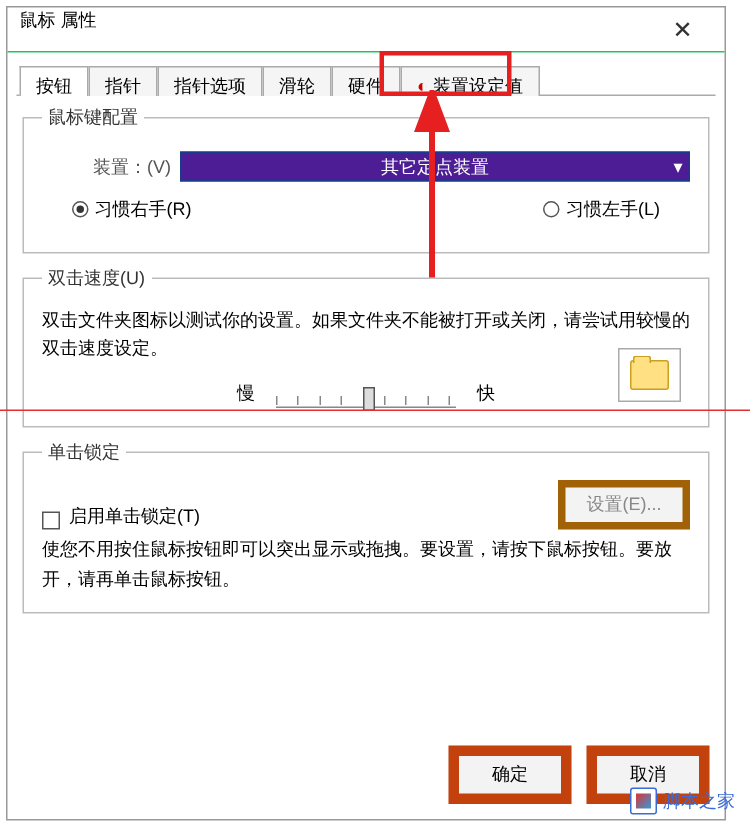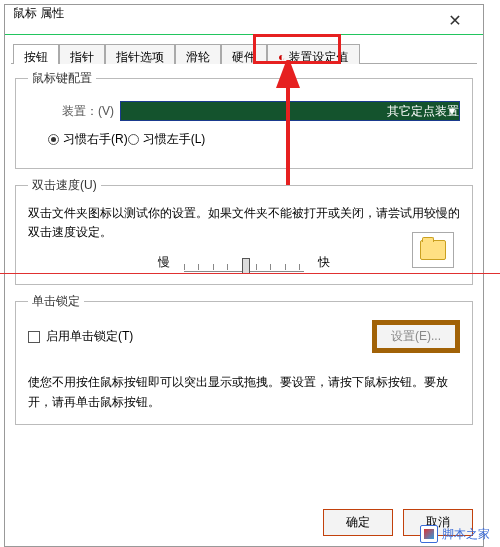--- a/index.html
+++ b/index.html
@@ -11,47 +11,47 @@
 .tabs{display:flex;height:28px;padding:8px 8px 0 8px;gap:0}
 .tab{padding:4px 10px;border:1px solid #aaa;border-bottom:none;background:#f5f5f5;position:relative;top:1px}
 .tab.active{background:#fff;z-index:2}
 .tab-highlight{position:absolute;left:253px;top:34px;width:88px;height:30px;border:3px solid #e62020;z-index:10;pointer-events:none}
 .arrow-svg{position:absolute;left:270px;top:60px;z-index:9;pointer-events:none}
 .body{flex:1;border-top:1px solid #aaa;margin:0 6px;padding:6px 4px;display:flex;flex-direction:column;gap:8px}
 fieldset{border:1px solid #bbb;padding:10px 12px 12px 12px;position:relative}
 legend{padding:0 4px;color:#333}
 .device-row{display:flex;align-items:center;gap:6px;margin:4px 0 10px 34px}
 .device-row label{color:#555}
-.device-select{flex:1;background:#14532d;color:#fff;border:1px solid #1a3a8e;height:20px;text-align:right;line-height:18px;position:relative}
+.device-select{flex:1;background:#4c1d95;color:#fff;border:1px solid #1a3a8e;height:20px;text-align:center;line-height:18px;position:relative}
 .device-select::after{content:"▾";position:absolute;right:4px;color:#fff}
-.hand-row{display:flex;padding:0 20px 8px 20px}
+.hand-row{display:flex;justify-content:space-between;padding:0 20px 8px 20px}
 .radio{display:flex;align-items:center;gap:4px}
 .radio .circ{width:11px;height:11px;border:1px solid #555;border-radius:50%;display:inline-block;position:relative}
 .radio .circ.checked::after{content:"";position:absolute;left:2px;top:2px;width:5px;height:5px;background:#333;border-radius:50%}
 .sides{display:flex;gap:8px}
 .side-col{flex:1}
 .side-col.left{flex:1.3}
 .mouse-img{width:70px;height:70px;background:radial-gradient(ellipse at 40% 30%,#fafafa,#ccc 60%,#888);border-radius:50% 50% 55% 55%/60% 60% 50% 50%;margin:0 8px;border:1px solid #888;position:relative}
 .mouse-img::before{content:"";position:absolute;left:50%;top:5px;width:1px;height:30px;background:#888}
 .side-col h4{font-weight:normal;margin-bottom:2px}
 .side-col p{color:#333;line-height:1.5}
 .dclick-text{margin-bottom:10px;line-height:1.6}
 .speed-row{display:flex;align-items:center;justify-content:center;gap:14px;margin-top:6px}
 .slider{width:120px;height:20px;position:relative;border-bottom:1px solid #888}
 .slider .tick{position:absolute;top:12px;width:1px;height:6px;background:#888}
 .slider .thumb{position:absolute;top:6px;left:58px;width:8px;height:16px;background:#ddd;border:1px solid #555}
 .folder{width:42px;height:36px;border:1px solid #aaa;background:#fff;position:absolute;top:38px;right:18px;display:flex;align-items:center;justify-content:center}
 .folder-icon{width:26px;height:20px;background:#ffe083;border:1px solid #caa020;border-radius:2px;position:relative}
 .folder-icon::before{content:"";position:absolute;top:-4px;left:1px;width:10px;height:4px;background:#ffe083;border:1px solid #caa020;border-bottom:none;border-radius:2px 2px 0 0}
-.lock-row{display:flex;align-items:center;gap:6px;margin-bottom:20px}
+.lock-row{display:flex;align-items:flex-end;gap:6px;margin-bottom:4px}
 .lock-row .chk{width:12px;height:12px;border:1px solid #555}
 .settings-btn{margin-left:auto;padding:3px 14px;border:5px solid #a16207;background:#f3f3f3;color:#888}
 .lock-text{line-height:1.6}
 .btn-row{display:flex;justify-content:flex-end;gap:10px;padding:10px}
-.btn{padding:4px 22px;border:1px solid #c2410c;background:#f3f3f3}
+.btn{padding:4px 22px;border:7px solid #c2410c;background:#f3f3f3}
 .hr-red{position:absolute;left:0;top:273px;width:500px;height:1px;background:#e03030;z-index:20;pointer-events:none}
 .watermark{position:absolute;right:10px;bottom:4px;display:flex;align-items:center;gap:4px;color:#3a6bd8;font-size:13px;z-index:20}
 .watermark .logo{width:18px;height:18px;background:#fff;border:1px solid #3a6bd8;border-radius:2px;position:relative}
 .watermark .logo::before{content:"";position:absolute;left:3px;top:3px;width:10px;height:10px;background:linear-gradient(135deg,#d33,#39d)}
 .fs2{position:relative}
 </style>
 </head>
 <body>
 
 <div class="window">

